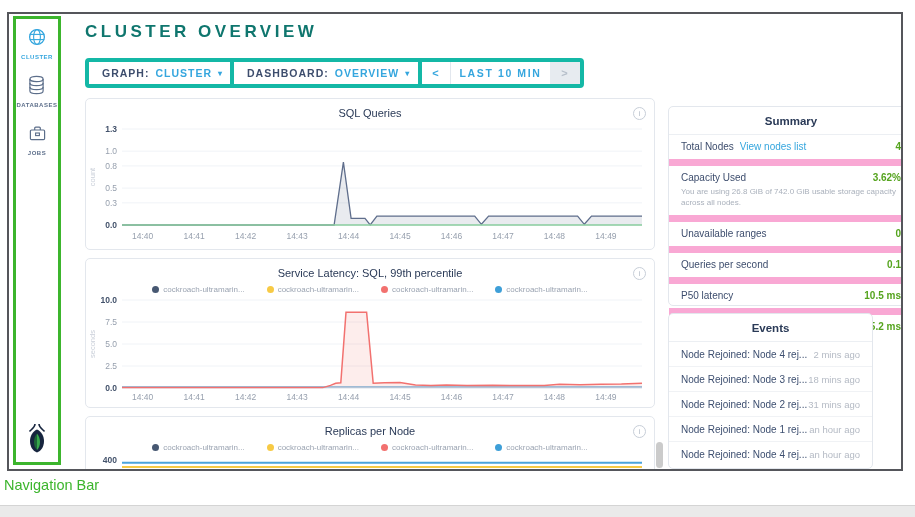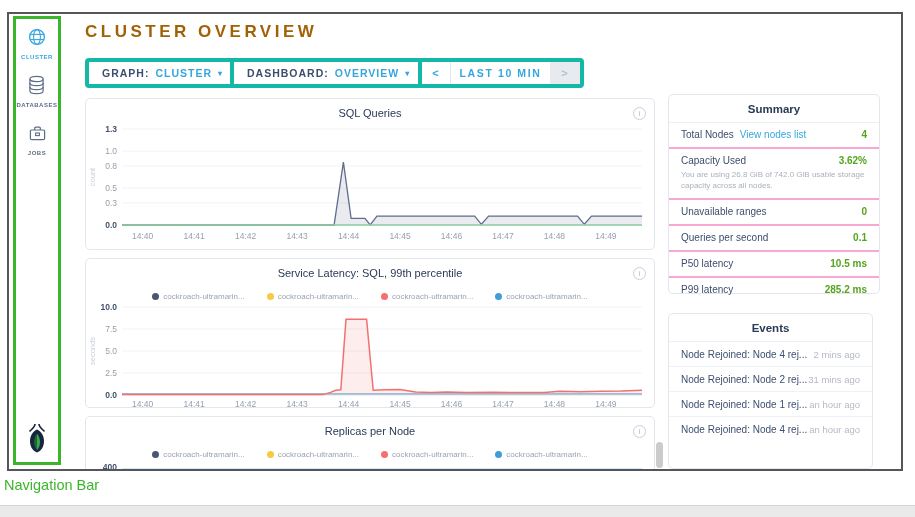--- a/index.html
+++ b/index.html
@@ -18,21 +18,21 @@
   .nav-item .nav-label{font-size:6px;font-weight:bold;letter-spacing:.5px;color:#5c6e8a;}
   .nav-item.active .nav-label{color:#35a6de;}
   .nav-cluster{margin-top:8px;}
   .nav-databases{margin-top:15px;}
   .nav-jobs{margin-top:16px;}
   .side-spacer{flex:1;}
   .logo{margin-bottom:5px;cursor:pointer;}
 
   
   .page-title{position:absolute;left:76px;top:8px;font-size:17px;font-weight:bold;
-              letter-spacing:3.5px;color:#a16207;}
+              letter-spacing:3.5px;color:#0f766e;}
 
   
   .ctrl{position:absolute;top:44px;height:30px;box-sizing:border-box;background:#fff;
         border:4px solid #14b8a6;border-radius:4px;display:flex;align-items:center;
         font-size:10.5px;font-weight:bold;letter-spacing:1px;}
   .btn{padding:0 13px;cursor:pointer;}
   #btn-graph{left:76px;}
   #btn-dashboard{left:221px;}
   .lbl{color:#3d4d6d;margin-right:6px;}
   .val{color:#35a6de;}
@@ -42,35 +42,35 @@
            color:#35a6de;border-right:1px solid #e2e7ee;cursor:pointer;font-size:11px;}
   .ts-label{flex:1;text-align:center;color:#35a6de;letter-spacing:1.6px;cursor:pointer;}
   .ts-next{width:30px;align-self:stretch;display:flex;align-items:center;justify-content:center;
            color:#b6bfca;background:#e7ebf0;cursor:default;font-size:11px;}
 
   
   .card{position:absolute;background:#fff;border:1px solid #e3e7ed;border-radius:5px;box-sizing:border-box;}
   #card-sql{left:76px;top:84px;width:570px;height:152px;}
   #card-lat{left:76px;top:244px;width:570px;height:150px;}
   #card-rep{left:76px;top:402px;width:570px;height:110px;}
-  #card-summary{left:659px;top:80px;width:212px;height:200px;}
+  #card-summary{left:659px;top:92px;width:246px;height:200px;}
   #card-events{left:659px;top:299px;width:205px;height:156px;}
 
   .chart-title{text-align:center;margin-top:8px;font-size:11px;font-weight:normal;color:#2a3a57;}
   .info{position:absolute;right:8px;top:8px;width:11px;height:11px;border:1px solid #c7ced8;
         border-radius:50%;color:#b6bec9;font-size:8px;line-height:11px;text-align:center;cursor:pointer;}
-  .legend{display:flex;justify-content:center;gap:22px;margin-top:12px;height:10px;}
+  .legend{display:flex;justify-content:center;gap:22px;margin-top:5px;height:10px;}
   .legend .li{font-size:8px;color:#9ba4b2;display:flex;align-items:center;white-space:nowrap;}
   .legend .dot{width:7px;height:7px;border-radius:50%;display:inline-block;margin-right:4px;}
   svg.plot{display:block;margin-top:2px;}
 
   
   .panel-title{text-align:center;font-size:11.5px;font-weight:bold;color:#2a3a57;
                padding:8px 0 7px;border-bottom:1px solid #eceff3;}
-  .srow{padding:6px 12px 7px;border-bottom:2px solid #f9a8d4;font-size:10px;color:#3d4d6d;position:relative;}
+  .srow{padding:6px 12px 7px;border-bottom:7px solid #f9a8d4;font-size:10px;color:#3d4d6d;position:relative;}
   .srow:last-child{border-bottom:none;}
   .sval{position:absolute;right:12px;top:6px;color:#55a41e;font-weight:bold;font-size:10px;}
   .slink{color:#35a6de;margin-left:6px;cursor:pointer;}
   .snote{font-size:8px;color:#aab1bc;margin-top:3px;line-height:1.4;}
   .erow{display:flex;justify-content:space-between;align-items:center;
         padding:6.5px 12px;border-bottom:1px solid #f0f2f5;}
   .erow:last-child{border-bottom:none;}
   .etext{color:#3d4f70;font-size:10px;white-space:nowrap;}
   .etime{color:#b4bac4;font-size:9.5px;white-space:nowrap;}
 
@@ -282,20 +282,24 @@
       </div>
     </div>
 
     <div class="card" id="card-events">
       <div class="panel-title">Events</div>
       <div class="erow">
         <span class="etext">Node Rejoined: Node 4 rej...</span>
         <span class="etime">2 mins ago</span>
       </div>
       <div class="erow">
+        <span class="etext">Node Rejoined: Node 3 rej...</span>
+        <span class="etime">18 mins ago</span>
+      </div>
+      <div class="erow">
         <span class="etext">Node Rejoined: Node 2 rej...</span>
         <span class="etime">31 mins ago</span>
       </div>
       <div class="erow">
         <span class="etext">Node Rejoined: Node 1 rej...</span>
         <span class="etime">an hour ago</span>
       </div>
       <div class="erow">
         <span class="etext">Node Rejoined: Node 4 rej...</span>
         <span class="etime">an hour ago</span>

